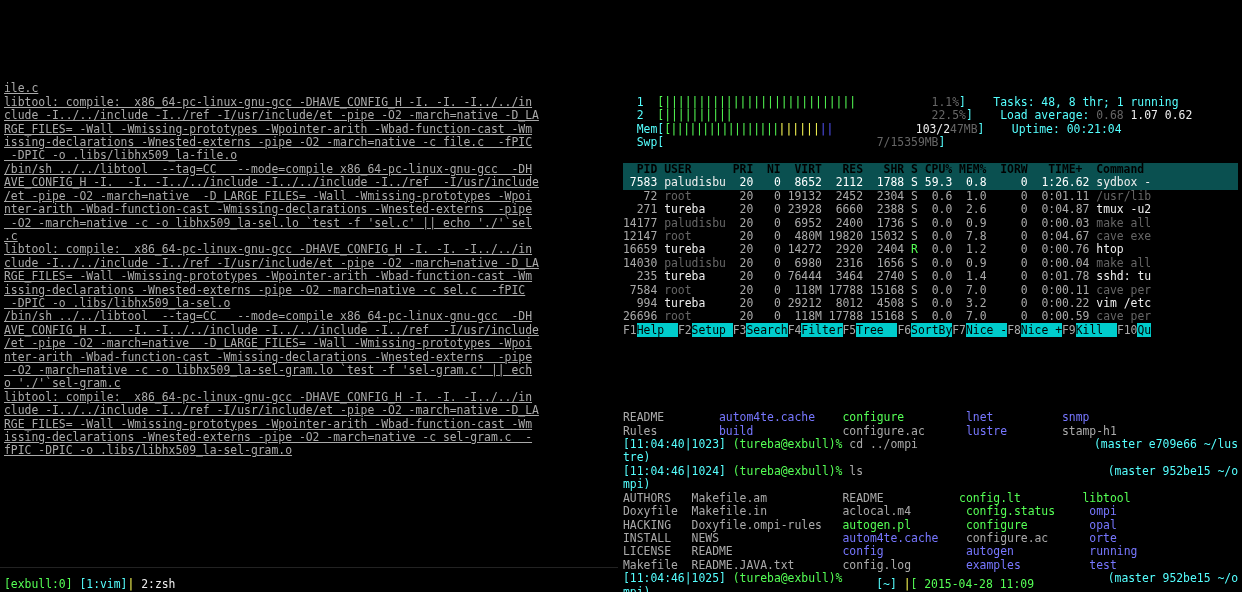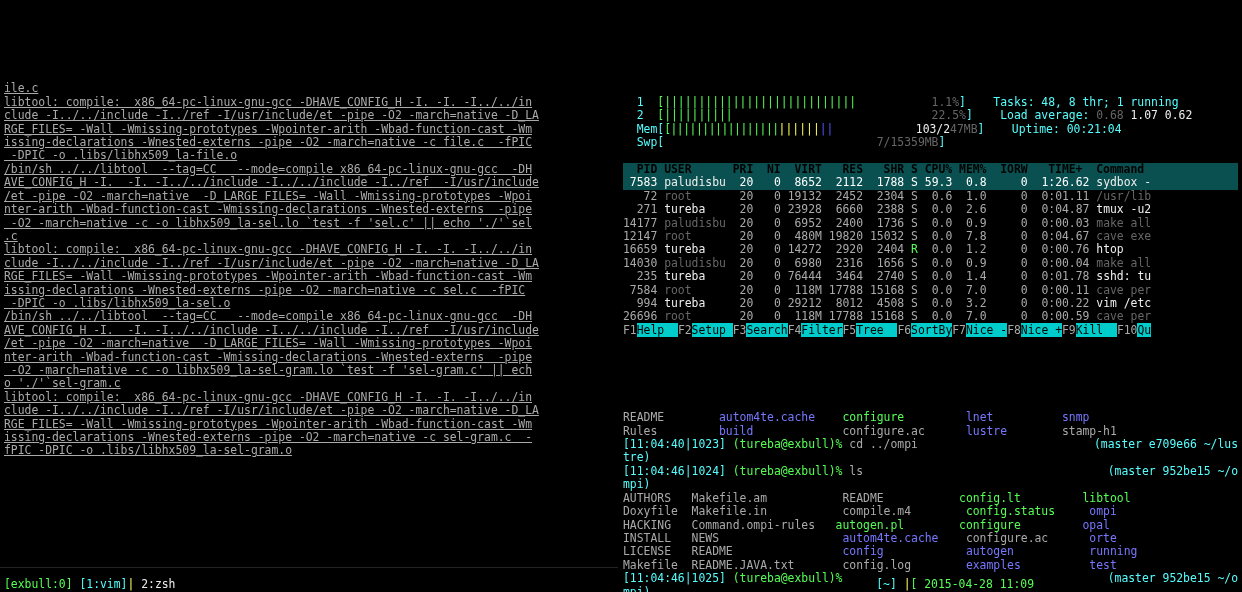--- a/index.html
+++ b/index.html
@@ -81,22 +81,22 @@
 <span class="cyan-bright">  Swp</span><span class="cyan-bright">[</span><span>                               </span><span class="dim">7/15359MB</span><span class="cyan-bright">]</span>
 
 <div class="htop-header">  PID USER      PRI  NI  VIRT   RES   SHR S CPU% MEM%  IORW   TIME+  Command </div><div id="htop-rows"><div class="htop-sel"><span> 7583</span> <span class="white">paludisbu</span> <span> 20</span> <span>  0</span> <span> 8652</span> <span> 2112</span> <span> 1788</span> <span class="">S</span> <span>59.3</span> <span> 0.8</span> <span>    0</span> <span> 1:26.62</span> <span class="white">sydbox -</span></div><div><span>   72</span> <span class="dim">root     </span> <span> 20</span> <span>  0</span> <span>19132</span> <span> 2452</span> <span> 2304</span> <span class="">S</span> <span> 0.6</span> <span> 1.0</span> <span>    0</span> <span> 0:01.11</span> <span class="dim">/usr/lib</span></div><div><span>  271</span> <span class="white">tureba   </span> <span> 20</span> <span>  0</span> <span>23928</span> <span> 6660</span> <span> 2388</span> <span class="">S</span> <span> 0.0</span> <span> 2.6</span> <span>    0</span> <span> 0:04.87</span> <span class="white">tmux -u2</span></div><div><span>14177</span> <span class="dim">paludisbu</span> <span> 20</span> <span>  0</span> <span> 6952</span> <span> 2400</span> <span> 1736</span> <span class="">S</span> <span> 0.0</span> <span> 0.9</span> <span>    0</span> <span> 0:00.03</span> <span class="dim">make all</span></div><div><span>12147</span> <span class="dim">root     </span> <span> 20</span> <span>  0</span> <span> 480M</span> <span>19820</span> <span>15032</span> <span class="">S</span> <span> 0.0</span> <span> 7.8</span> <span>    0</span> <span> 0:04.67</span> <span class="dim">cave exe</span></div><div><span>16659</span> <span class="white">tureba   </span> <span> 20</span> <span>  0</span> <span>14272</span> <span> 2920</span> <span> 2404</span> <span class="green-bright">R</span> <span> 0.0</span> <span> 1.2</span> <span>    0</span> <span> 0:00.76</span> <span class="white">htop</span></div><div><span>14030</span> <span class="dim">paludisbu</span> <span> 20</span> <span>  0</span> <span> 6980</span> <span> 2316</span> <span> 1656</span> <span class="">S</span> <span> 0.0</span> <span> 0.9</span> <span>    0</span> <span> 0:00.04</span> <span class="dim">make all</span></div><div><span>  235</span> <span class="white">tureba   </span> <span> 20</span> <span>  0</span> <span>76444</span> <span> 3464</span> <span> 2740</span> <span class="">S</span> <span> 0.0</span> <span> 1.4</span> <span>    0</span> <span> 0:01.78</span> <span class="white">sshd: tu</span></div><div><span> 7584</span> <span class="dim">root     </span> <span> 20</span> <span>  0</span> <span> 118M</span> <span>17788</span> <span>15168</span> <span class="">S</span> <span> 0.0</span> <span> 7.0</span> <span>    0</span> <span> 0:00.11</span> <span class="dim">cave per</span></div><div><span>  994</span> <span class="white">tureba   </span> <span> 20</span> <span>  0</span> <span>29212</span> <span> 8012</span> <span> 4508</span> <span class="">S</span> <span> 0.0</span> <span> 3.2</span> <span>    0</span> <span> 0:00.22</span> <span class="white">vim /etc</span></div><div><span>26696</span> <span class="dim">root     </span> <span> 20</span> <span>  0</span> <span> 118M</span> <span>17788</span> <span>15168</span> <span class="">S</span> <span> 0.0</span> <span> 7.0</span> <span>    0</span> <span> 0:00.59</span> <span class="dim">cave per</span></div></div><div class="function-bar" id="fkeys"><span class="key">F1</span><span class="label">Help  </span><span class="key">F2</span><span class="label">Setup </span><span class="key">F3</span><span class="label">Search</span><span class="key">F4</span><span class="label">Filter</span><span class="key">F5</span><span class="label">Tree  </span><span class="key">F6</span><span class="label">SortBy</span><span class="key">F7</span><span class="label">Nice -</span><span class="key">F8</span><span class="label">Nice +</span><span class="key">F9</span><span class="label">Kill  </span><span class="key">F10</span><span class="label">Qu</span></div></div>
     <div class="right-bottom" id="shell"><span class="">README        </span><span class="blue-bright">autom4te.cache    </span><span class="green-bright">configure         </span><span class="blue-bright">lnet          </span><span class="blue-bright">snmp      </span>
 <span class="">Rules         </span><span class="blue-bright">build             </span><span class="">configure.ac      </span><span class="blue-bright">lustre        </span><span class="">stamp-h1  </span>
 <span class="cyan-bright">[11:04:40|1023]</span> <span class="green-bright">(tureba@exbull)%</span><span> cd ../ompi</span><span class="cyan-bright" style="float:right">(master e709e66 ~/lus</span>
 <span class="cyan-bright">tre)</span>
 <span class="cyan-bright">[11:04:46|1024]</span> <span class="green-bright">(tureba@exbull)%</span><span> ls</span><span class="cyan-bright" style="float:right">(master 952be15 ~/o</span>
 <span class="cyan-bright">mpi)</span>
 <span class="">AUTHORS   </span><span class="">Makefile.am           </span><span class="">README           </span><span class="green-bright">config.lt         </span><span class="green-bright">libtool   </span>
-<span class="">Doxyfile  </span><span class="">Makefile.in           </span><span class="">compile.m4        </span><span class="green-bright">config.status     </span><span class="blue-bright">ompi      </span>
-<span class="">HACKING   </span><span class="">Command.ompi-rules   </span><span class="green-bright">autogen.pl        </span><span class="green-bright">configure         </span><span class="blue-bright">opal      </span>
+<span class="">Doxyfile  </span><span class="">Makefile.in           </span><span class="">aclocal.m4        </span><span class="green-bright">config.status     </span><span class="blue-bright">ompi      </span>
+<span class="">HACKING   </span><span class="">Doxyfile.ompi-rules   </span><span class="green-bright">autogen.pl        </span><span class="green-bright">configure         </span><span class="blue-bright">opal      </span>
 <span class="">INSTALL   </span><span class="">NEWS                  </span><span class="blue-bright">autom4te.cache    </span><span class="">configure.ac      </span><span class="blue-bright">orte      </span>
 <span class="">LICENSE   </span><span class="">README                </span><span class="blue-bright">config            </span><span class="blue-bright">autogen           </span><span class="blue-bright">running    </span>
 <span class="">Makefile  </span><span class="">README.JAVA.txt       </span><span class="">config.log        </span><span class="blue-bright">examples          </span><span class="blue-bright">test      </span>
 <span class="cyan-bright">[11:04:46|1025]</span> <span class="green-bright">(tureba@exbull)%</span><span class="cyan-bright" style="float:right">(master 952be15 ~/o</span>
 <span class="cyan-bright">mpi)</span>
  
  
  
  </div>
   </div>

